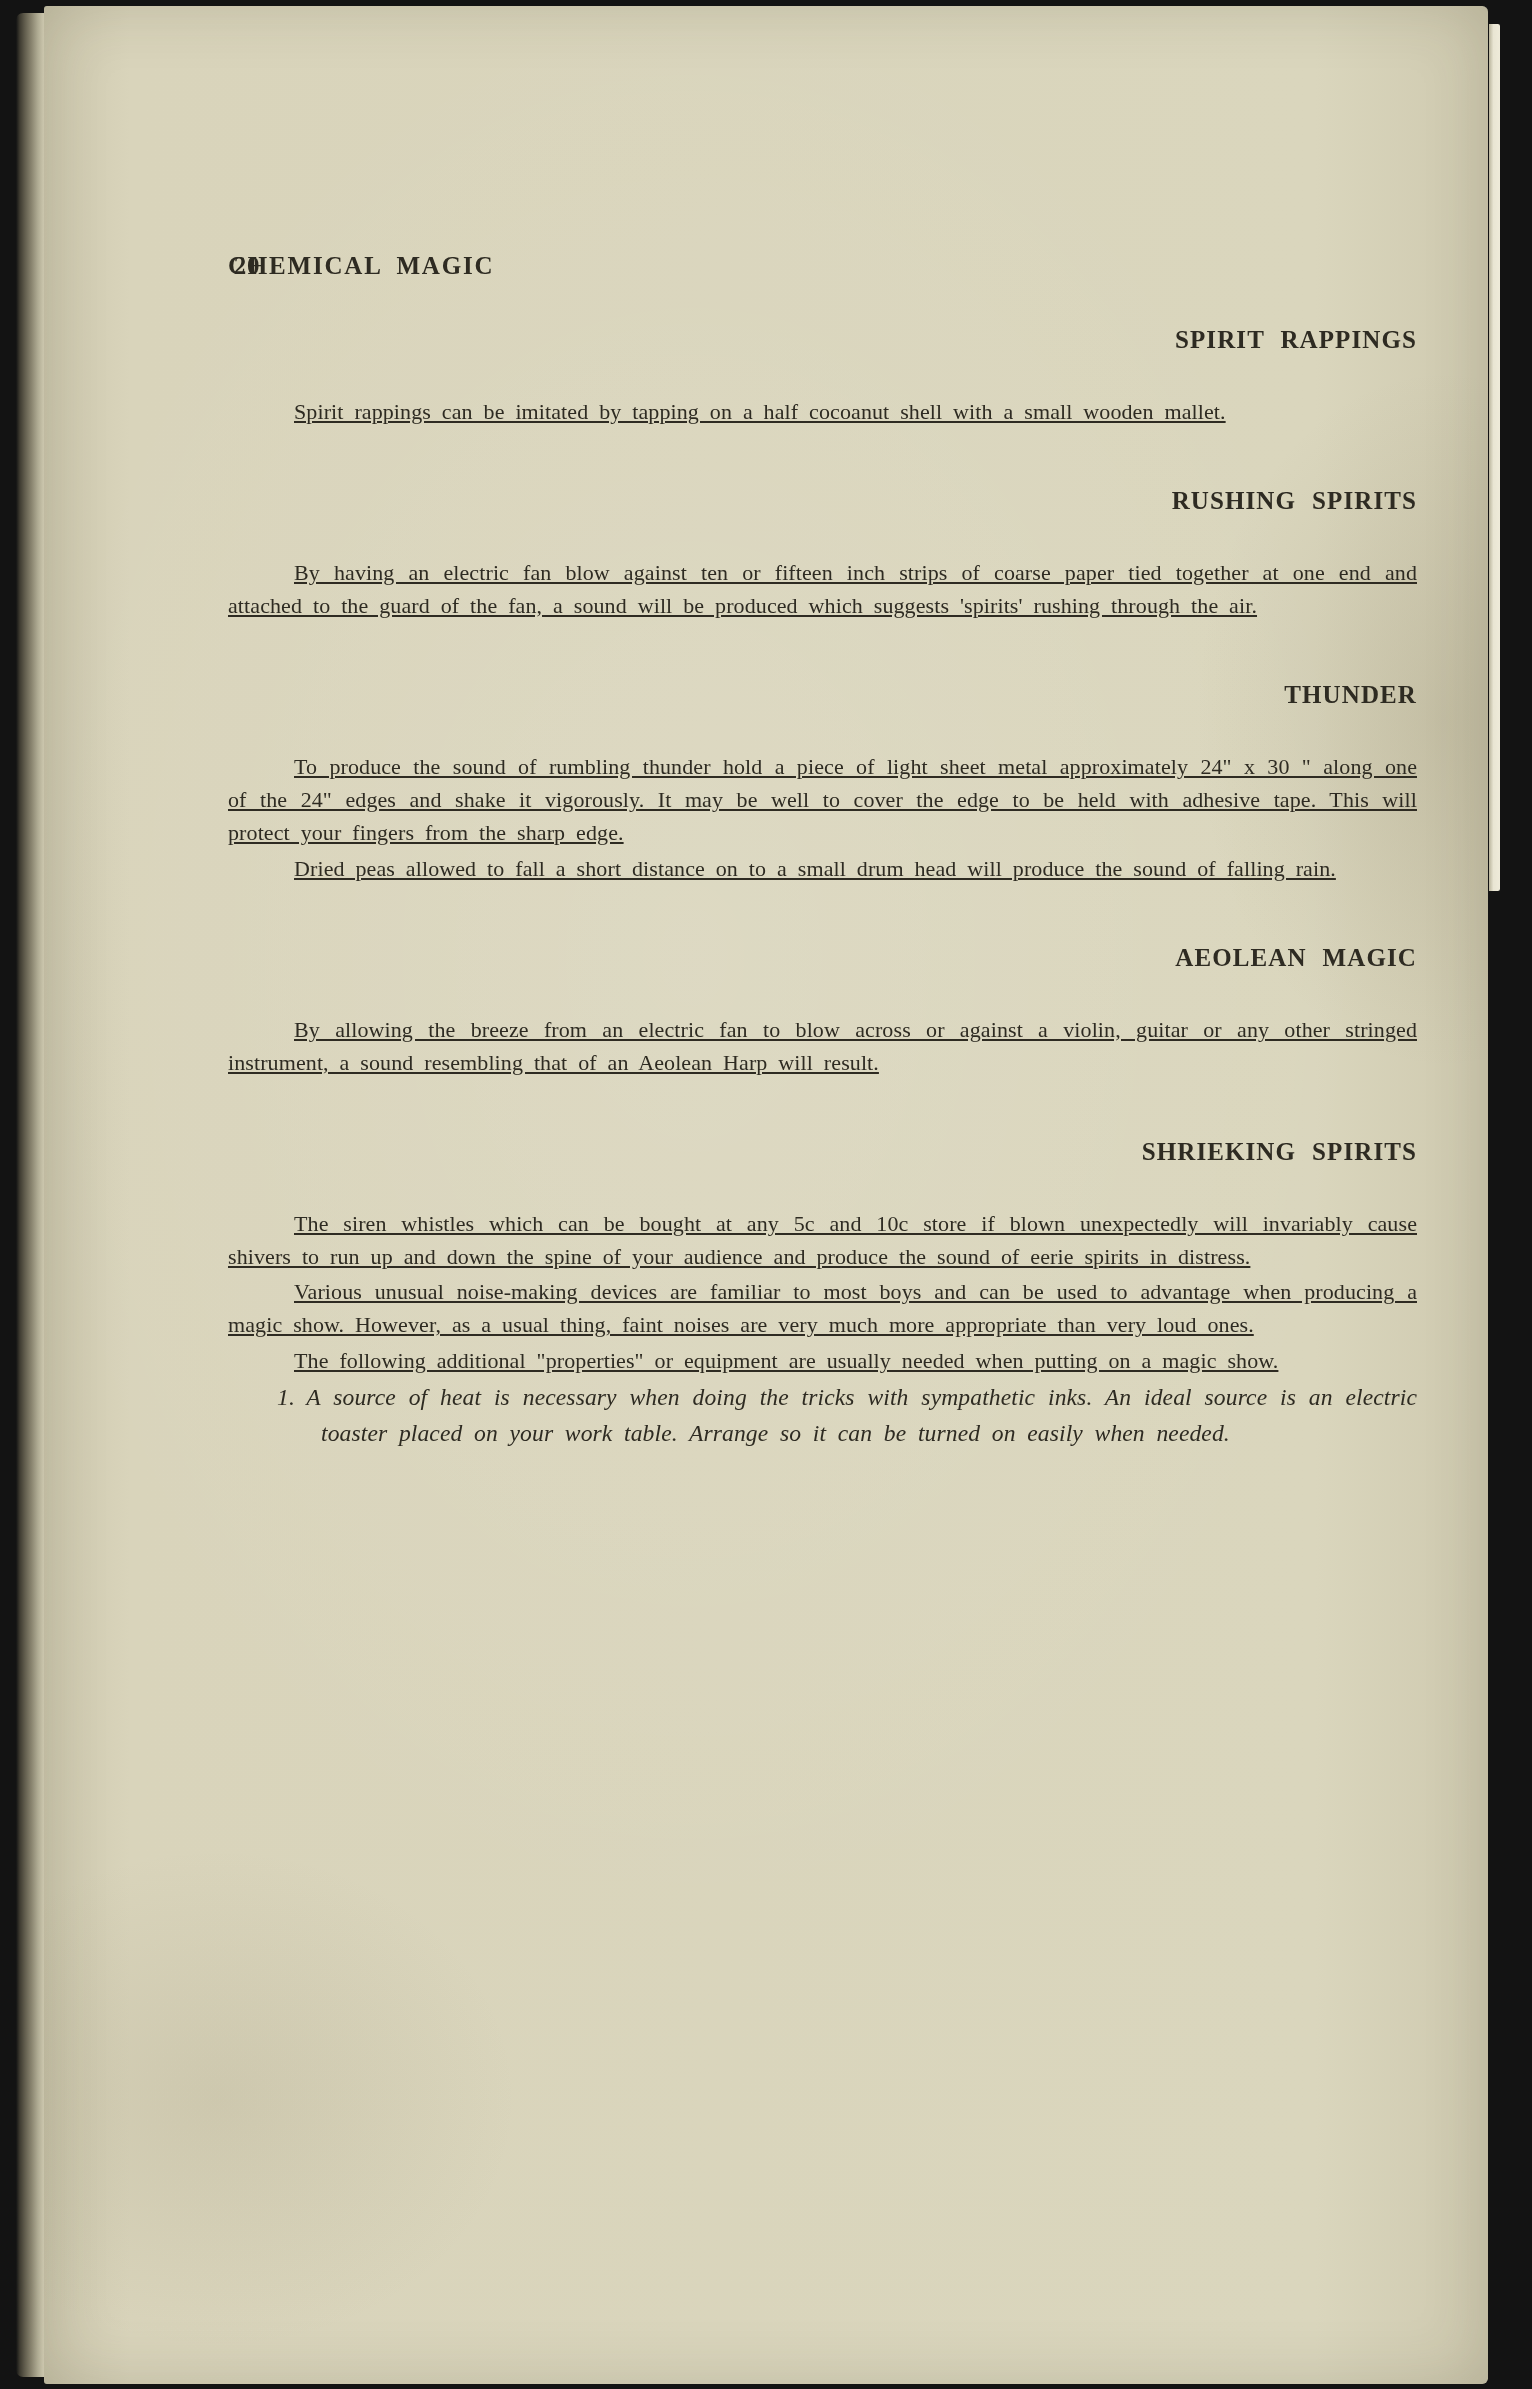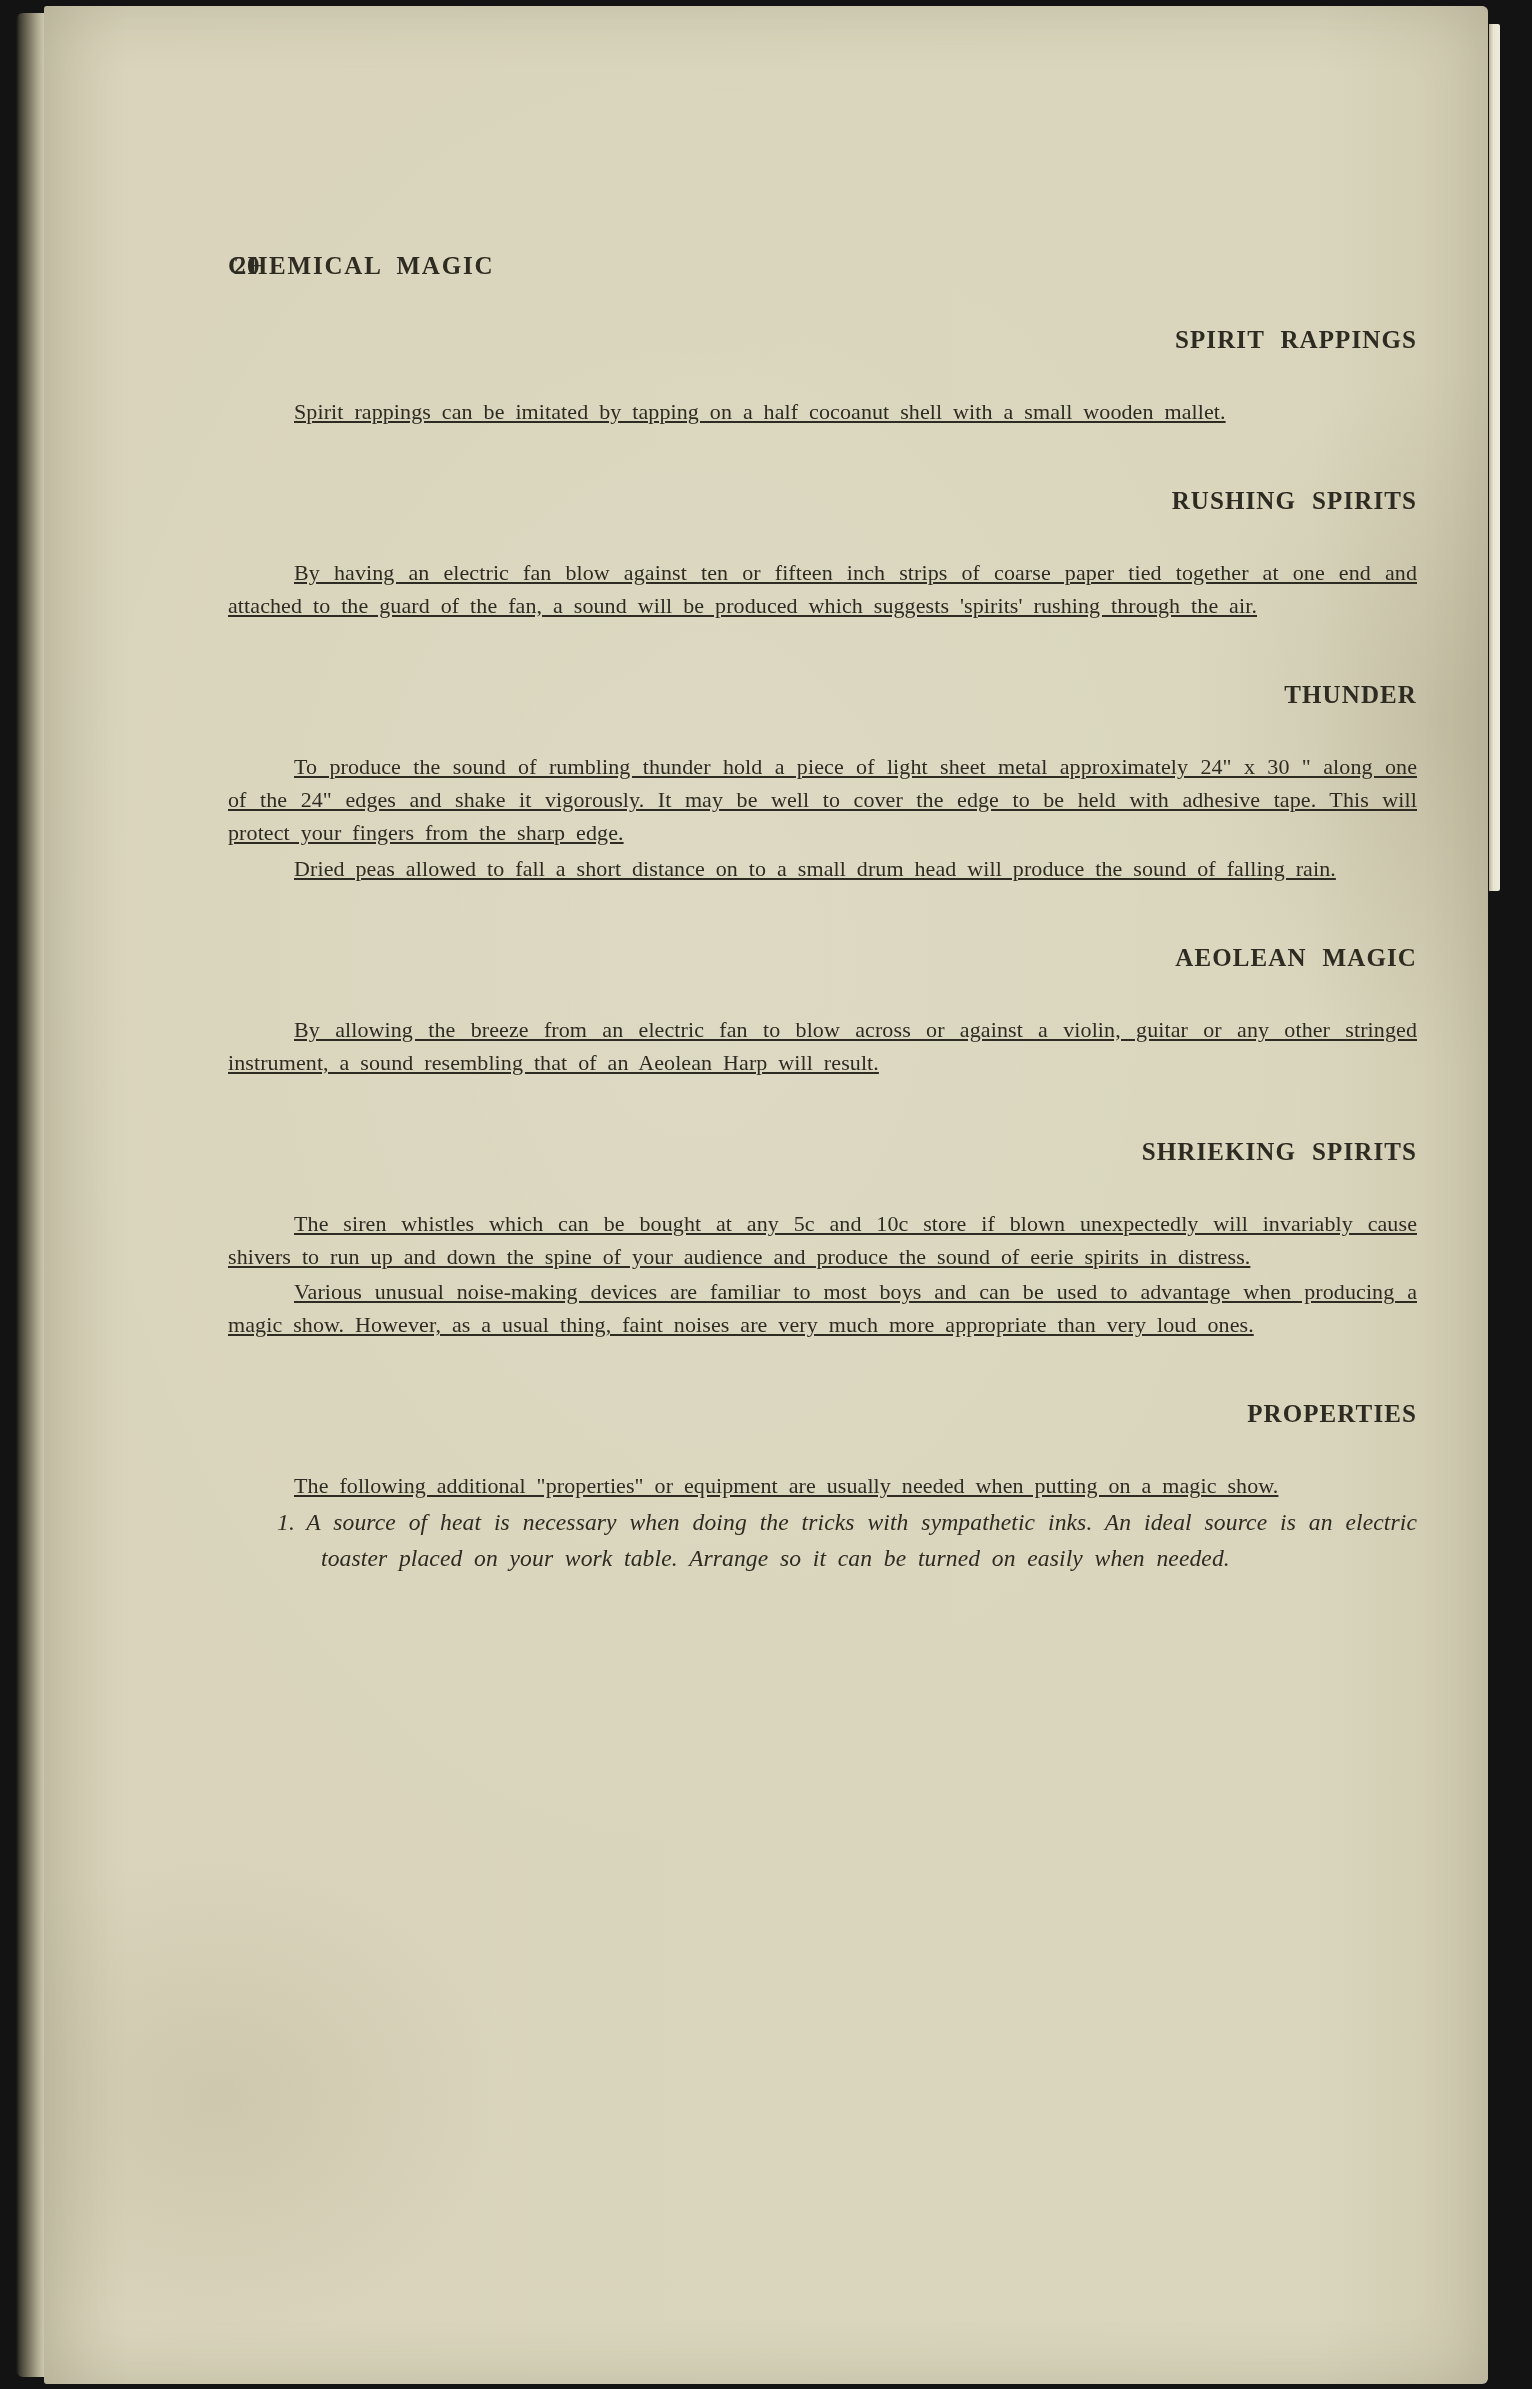--- a/index.html
+++ b/index.html
@@ -168,20 +168,19 @@
       <p class="para">By allowing the breeze from an electric fan to blow across or against a violin, guitar or any other stringed instrument, a sound resembling that of an Aeolean Harp will result.</p>
     </section>
 
     <section>
       <h2 class="sec-heading">SHRIEKING SPIRITS</h2>
       <p class="para">The siren whistles which can be bought at any 5c and 10c store if blown unexpectedly will invariably cause shivers to run up and down the spine of your audience and produce the sound of eerie spirits in distress.</p>
       <p class="para">Various unusual noise-making devices are familiar to most boys and can be used to advantage when producing a magic show.  However, as a usual thing, faint noises are very much more appropriate than very loud ones.</p>
     </section>
 
     <section>
-      <h2 class="sec-heading">PROPERTIES</h2>
       <p class="para">The following additional "properties" or equipment are usually needed when putting on a magic show.</p>
       <p class="num-item"><span class="list-number">1.</span><span>A source of heat is necessary when doing the tricks with sympathetic inks.  An ideal source is an electric toaster placed on your work table.  Arrange so it can be turned on easily when needed.</span></p>
     </section>
 
   </div>
 </div>
 
 
 </body></html>

